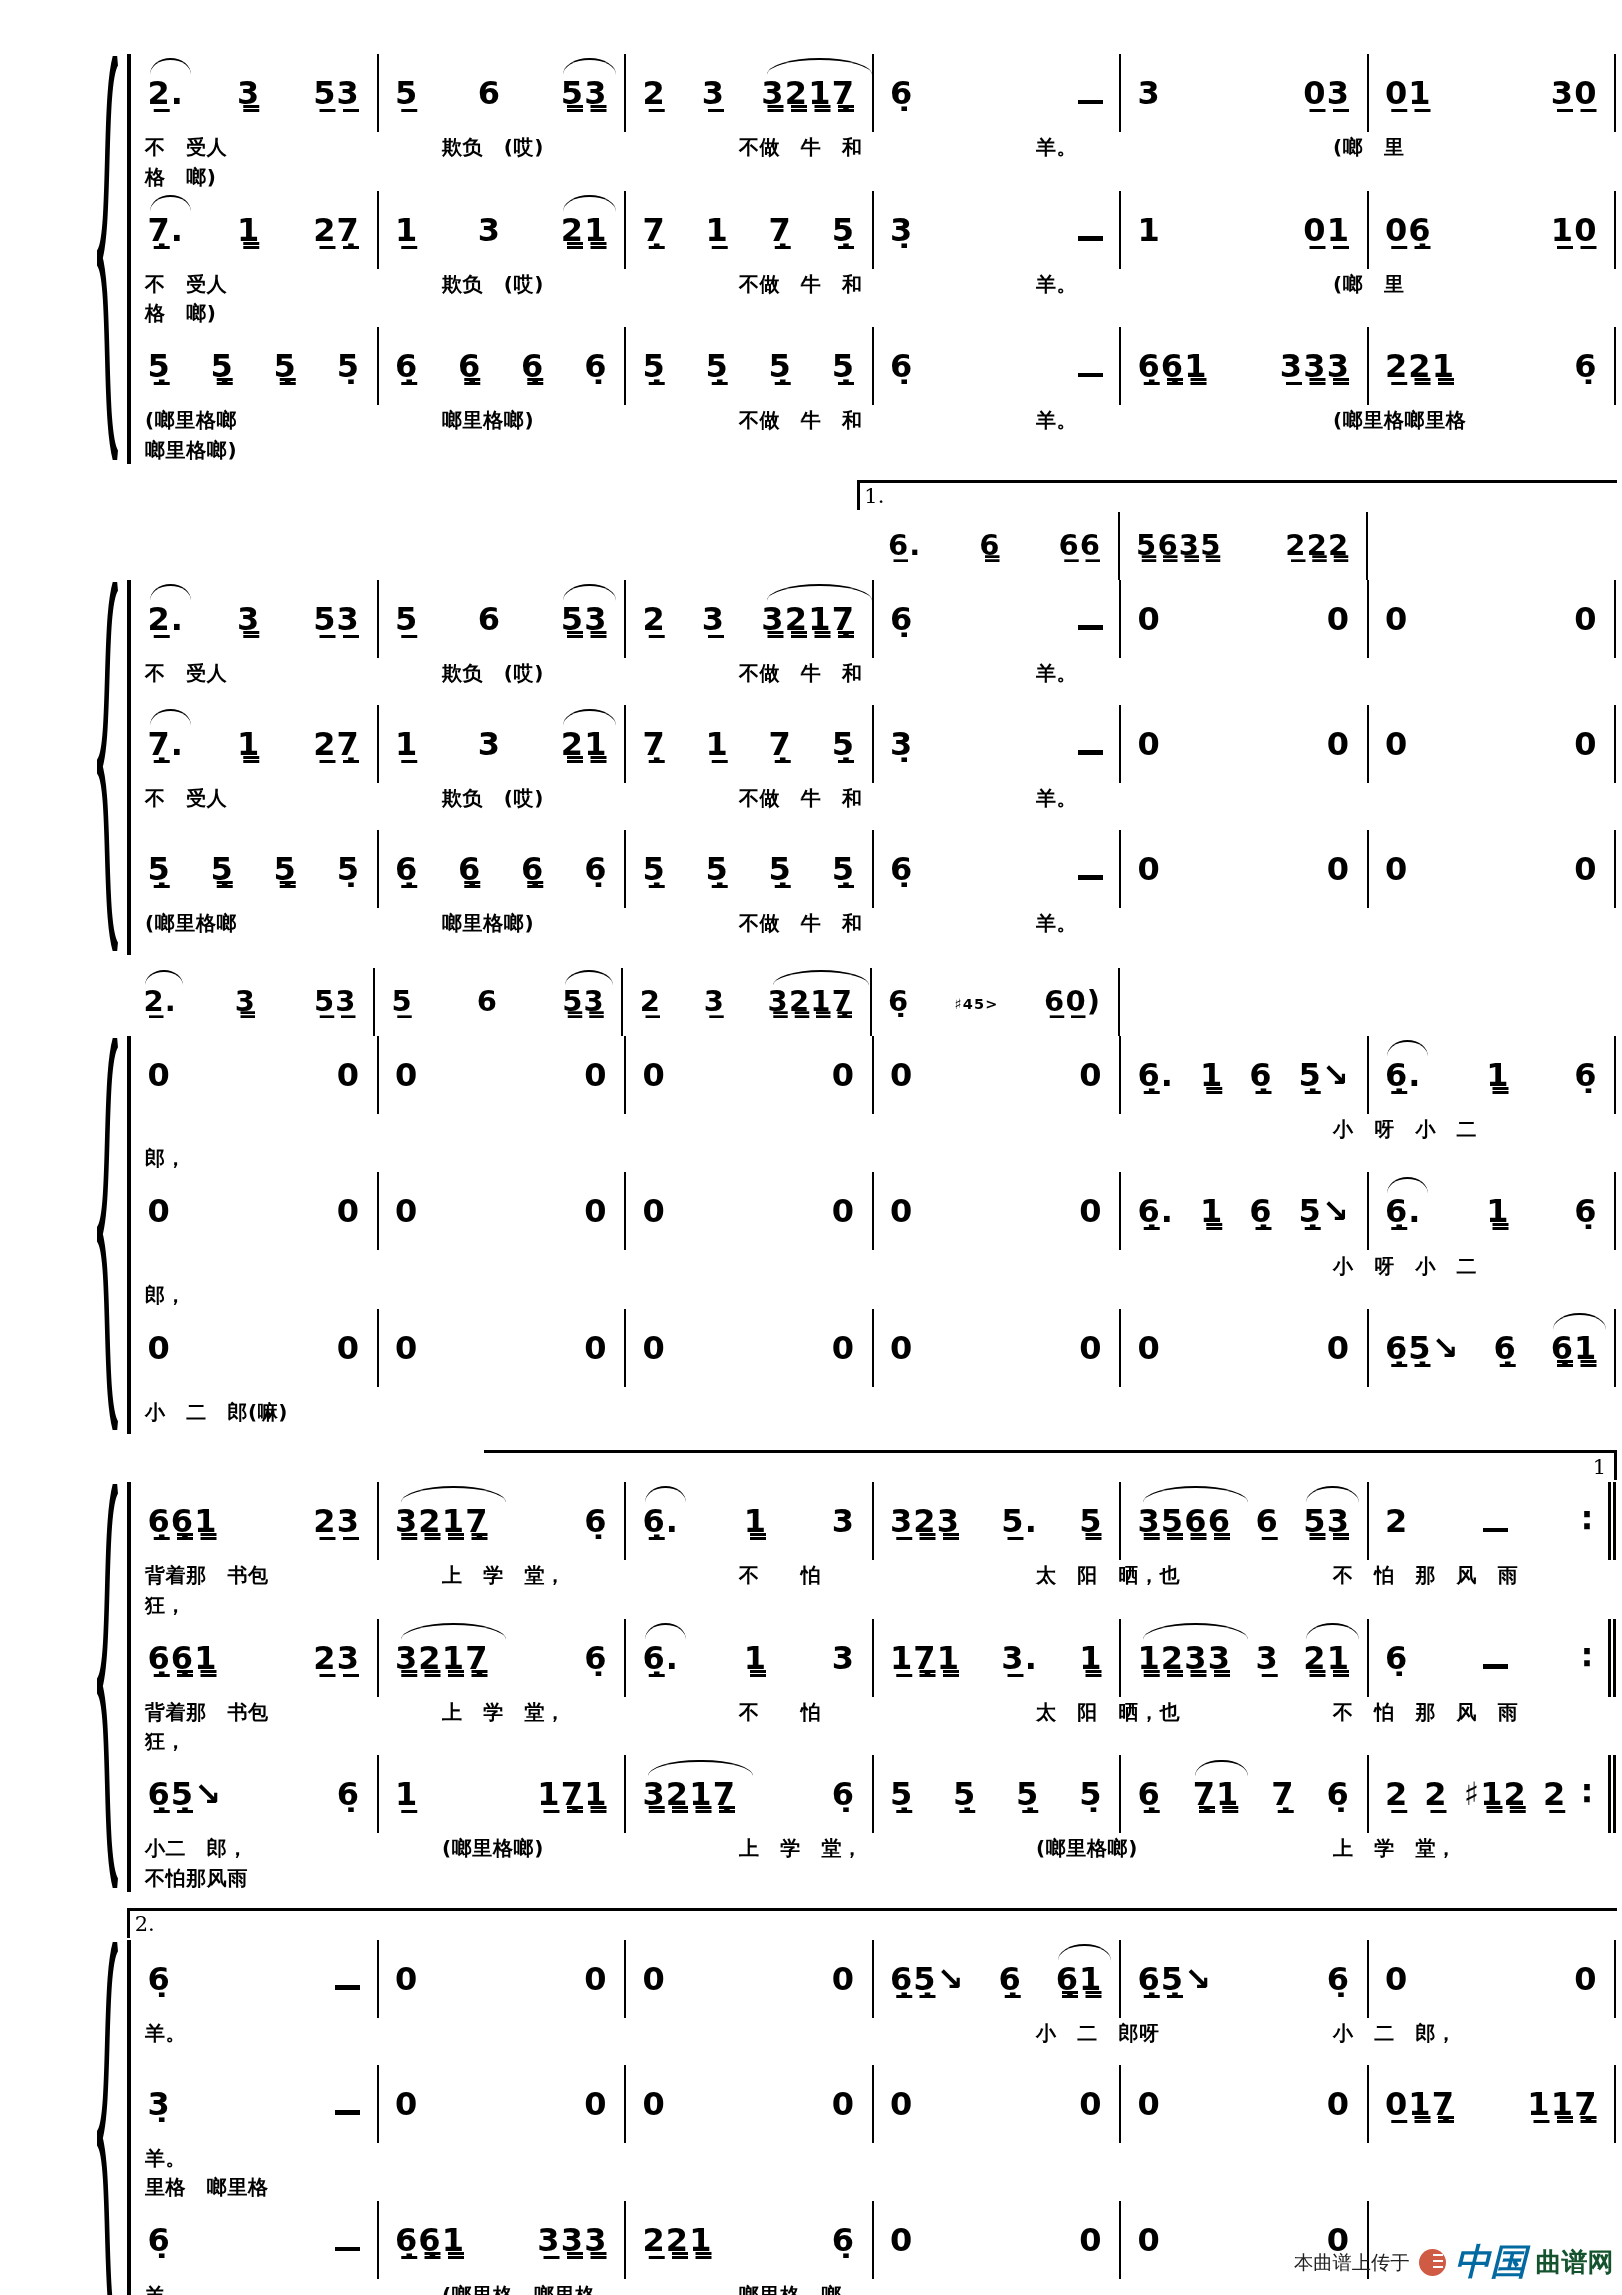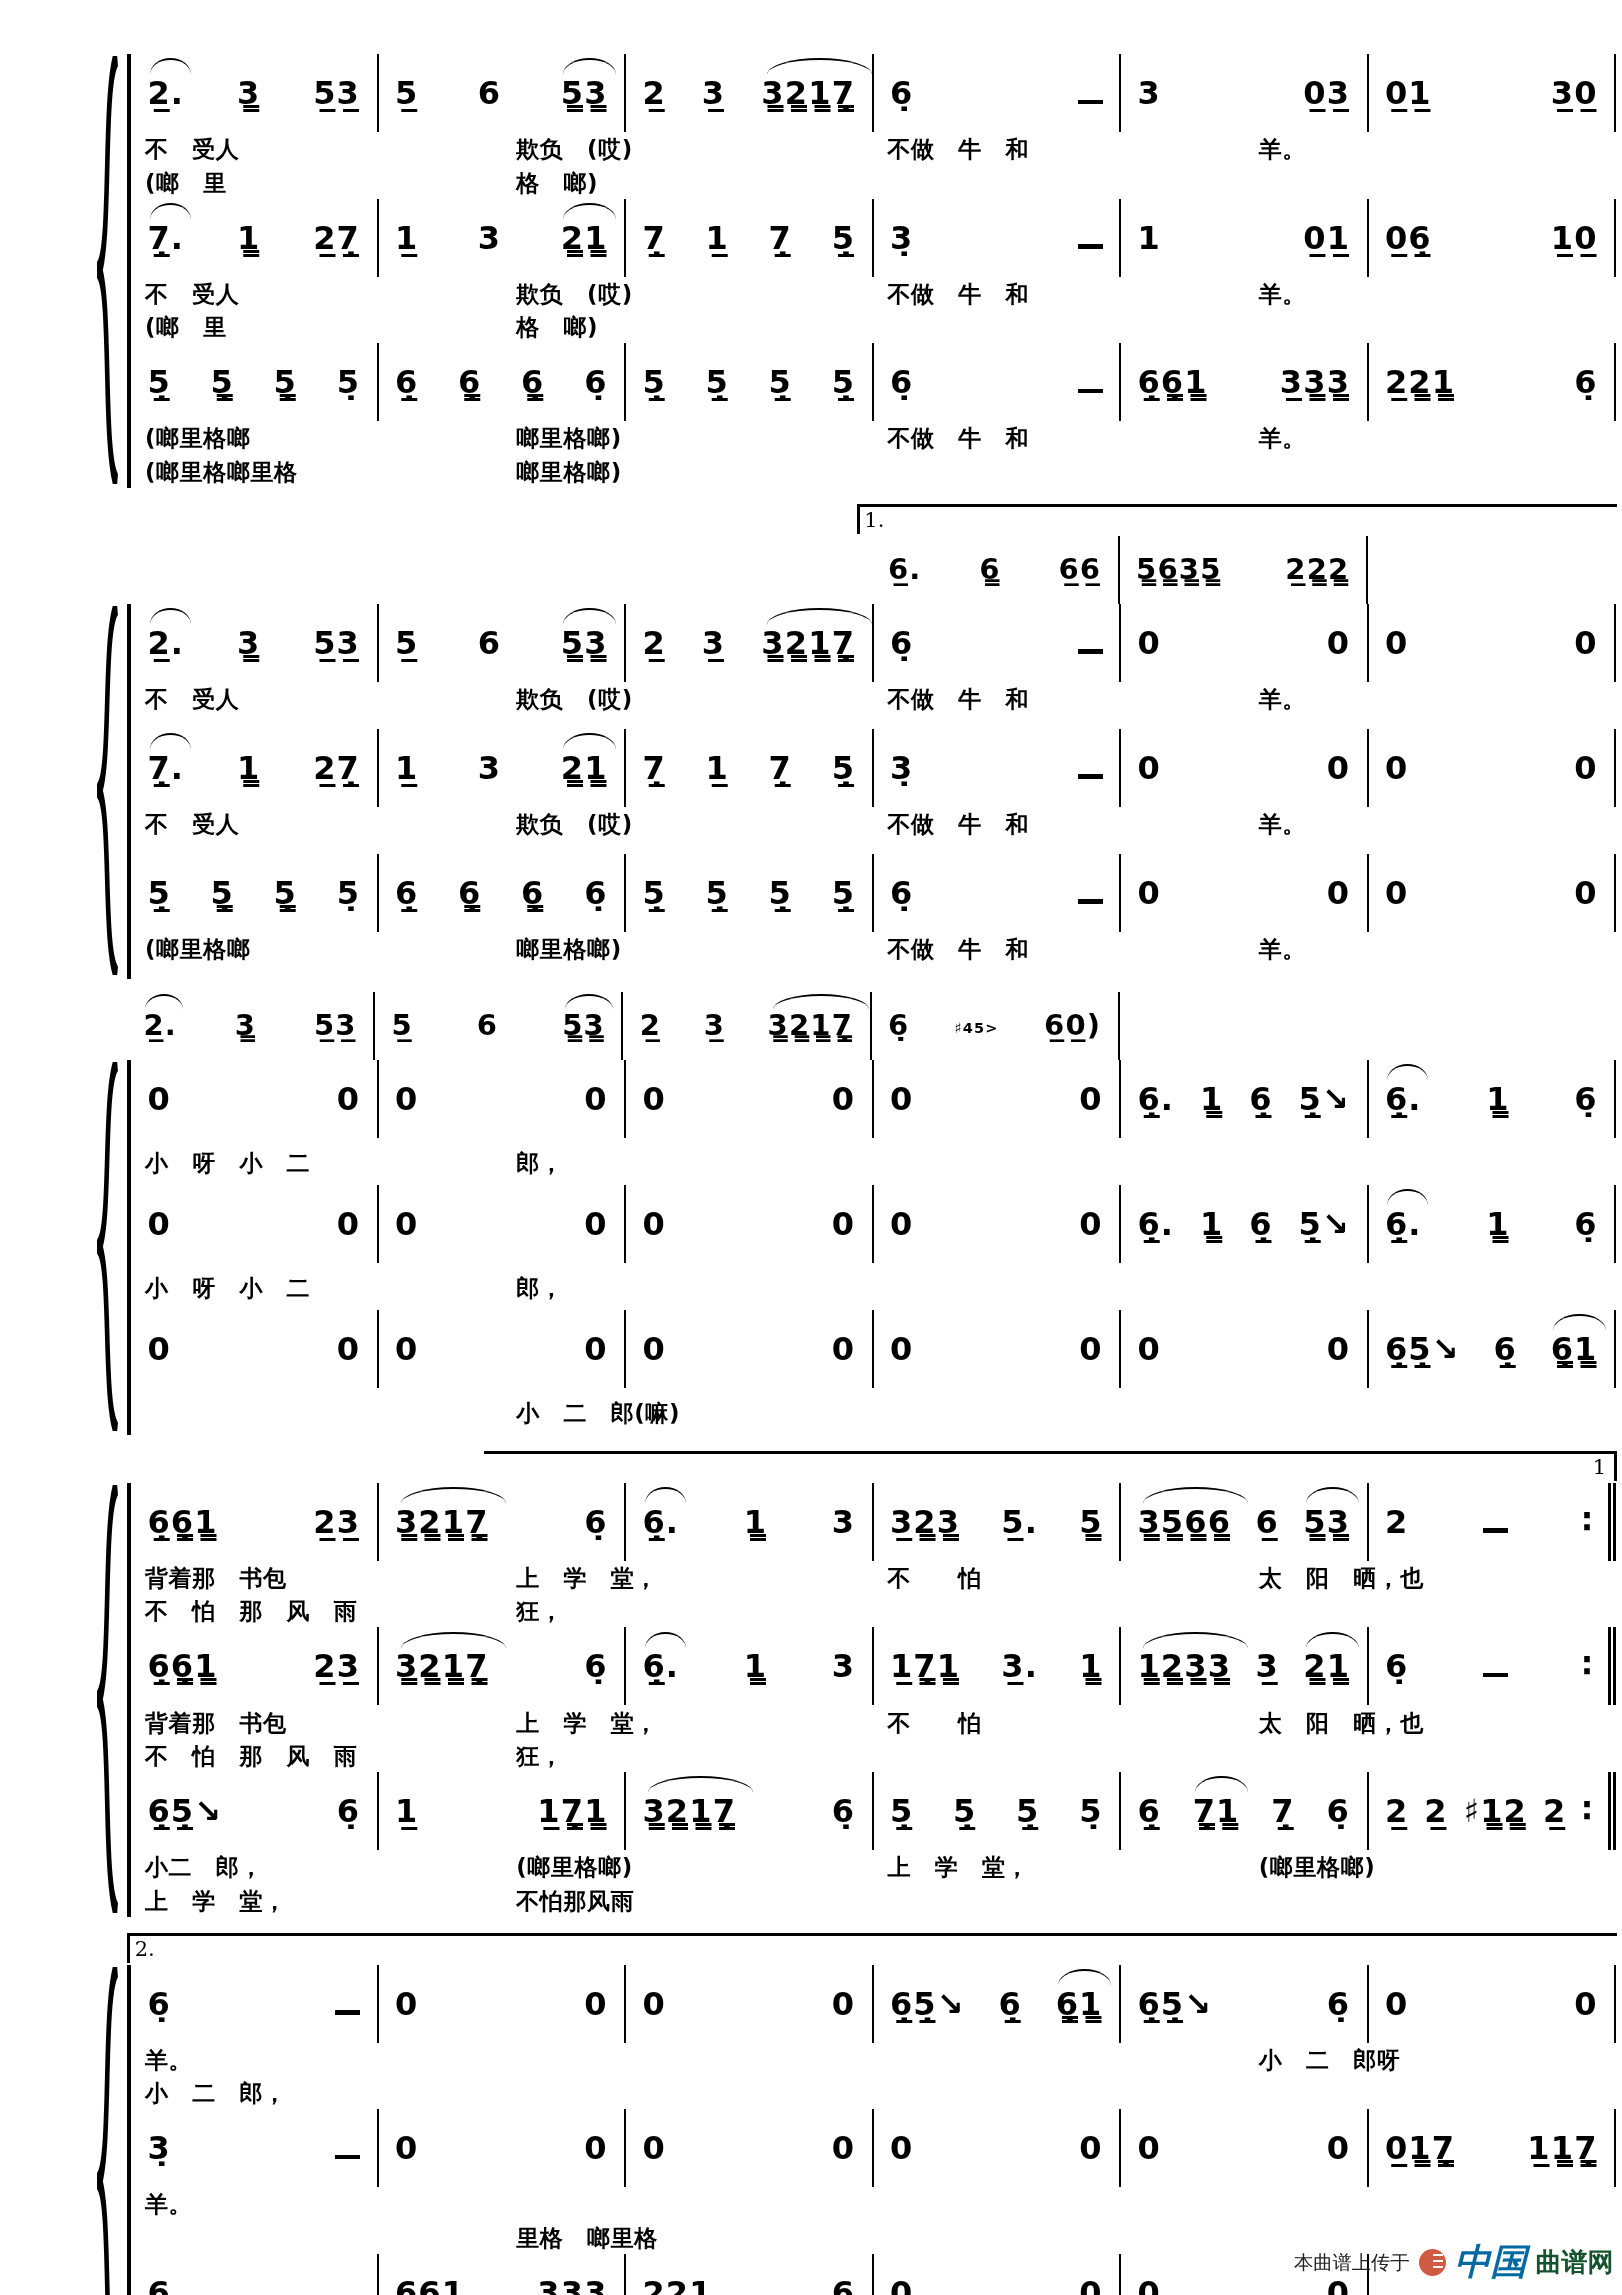--- a/index.html
+++ b/index.html
@@ -26,22 +26,22 @@
       padding:0 16.4px;border-right:2.9px solid #000;}
   .mc.empty{border-right:none;}
   .mc.repeat{border-right:8.2px double #000;}
   .token{position:relative;display:inline-block;letter-spacing:1.2px;}
   .slur{position:absolute;left:6%;right:-18%;top:-0.58em;height:0.46em;
         border-top:2.3px solid #000;border-radius:50% 50% 0 0/100% 100% 0 0;}
   .grace{font-size:0.5em;transform:translateY(-0.85em);font-weight:700;margin-top:28px;}
   .dashbox{display:inline-block;width:0.78em;height:0.14em;background:#000;}
   .rep{letter-spacing:0;}
   
-  .l-row{display:grid;grid-template-columns:repeat(4,1fr);min-height:47px;
-         font-size:23px;font-weight:600;align-items:start;}
+  .l-row{display:grid;grid-template-columns:repeat(5,1fr);min-height:47px;
+         font-size:20px;font-weight:600;align-items:start;}
   .lc{padding:2.3px 14px 0 14px;white-space:pre;letter-spacing:0.6px;}
   
   .footer{position:absolute;right:9.4px;bottom:8.2px;display:flex;align-items:center;gap:9px;}
   .footer .prefix{font-size:19.3px;color:#222;}
   .logo{width:27px;height:27px;border-radius:50%;position:relative;display:inline-block;}
   .logo::after{content:"";position:absolute;right:2.9px;top:5.3px;width:9.4px;height:16.4px;
                background:repeating-linear-gradient(to bottom,#fff 0 2.3px,transparent 2.3px 5.8px);}
   .brand-zh{font-size:36px;font-weight:700;font-style:italic;color:#0369a1;}
   .brand-site{font-size:26px;font-weight:800;}
 </style>

